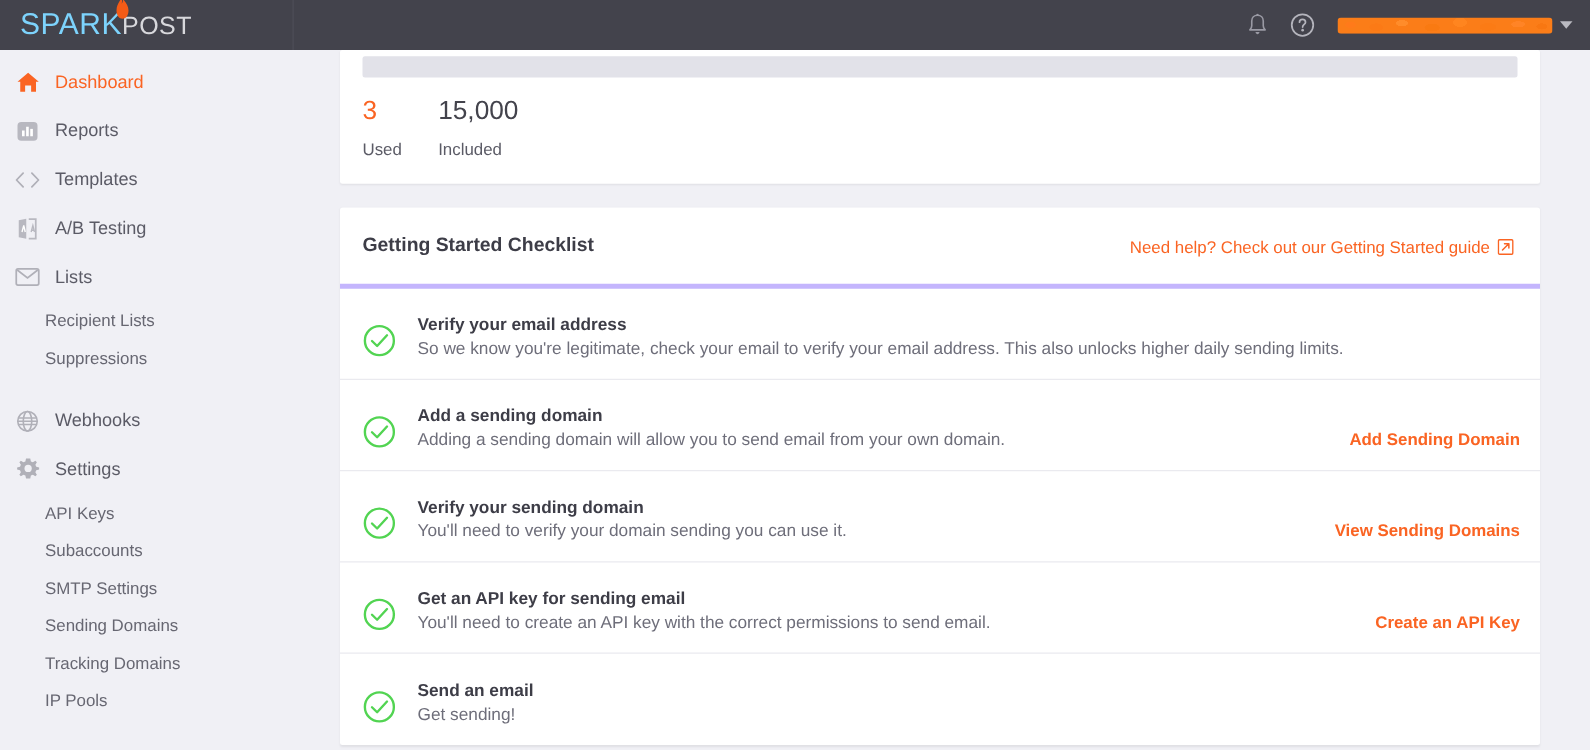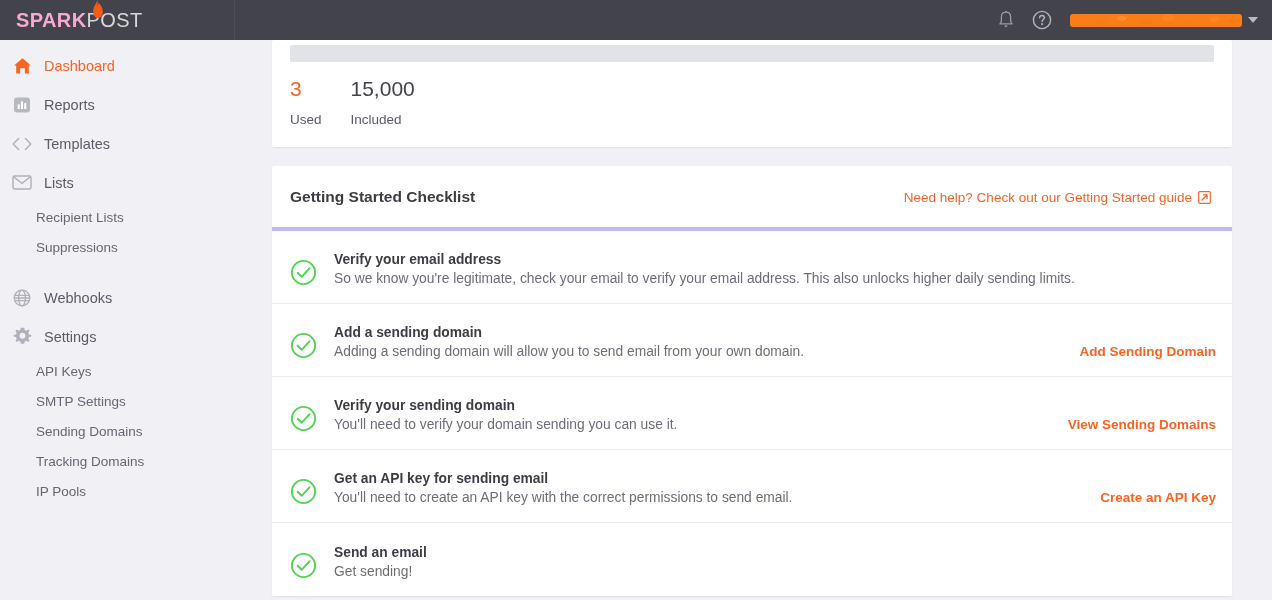--- a/index.html
+++ b/index.html
@@ -14,21 +14,21 @@
   
   .topbar {
     position: absolute; top: 0; left: 0; right: 0; height: 40px;
     background: #43434c; display: flex; align-items: center;
   }
   .logo-zone {
     width: 235px; height: 40px; display: flex; align-items: center;
     padding-left: 16px; border-right: 1px solid #4e4e57;
   }
   .logo { display: flex; align-items: baseline; position: relative; }
-  .logo-spark { color: #f9a8d4; font-weight: bold; font-size: 20px; letter-spacing: .4px; }
+  .logo-spark { color: #7dd3fc; font-weight: normal; font-size: 24px; letter-spacing: .4px; }
   .logo-post  { color: #d8d8dc; font-weight: 300; font-size: 20px; letter-spacing: .4px; }
   .flame {
     position: absolute; left: 76px; top: -9px; width: 12px; height: 20px;
   }
   .topbar-right {
     margin-left: auto; display: flex; align-items: center; gap: 18px;
     padding-right: 14px; height: 40px;
   }
   .icon-btn { display: flex; align-items: center; justify-content: center; cursor: pointer; }
   .user-menu { display: flex; align-items: center; gap: 6px; cursor: pointer; }
@@ -203,20 +203,31 @@
 
       <div class="nav-item">
         <span class="nav-ico">
           <svg width="22" height="14" viewBox="0 0 22 14">
             <path d="M7.5 1.5 L2.2 7 L7.5 12.5 M14.5 1.5 L19.8 7 L14.5 12.5" fill="none" stroke="#b0b0b8" stroke-width="1.4" stroke-linecap="round" stroke-linejoin="round"></path>
           </svg>
         </span>
         <span class="nav-label">Templates</span>
       </div>
 
+      <div class="nav-item">
+        <span class="nav-ico">
+          <svg width="18" height="18" viewBox="0 0 18 18">
+            <path d="M2 2.2 L8 1 L8 17 L2 15.8 Z" fill="#b8b8c0"></path>
+            <path d="M10 1.2 L15.6 1.2 L15.6 16.8 L10 16.8" fill="none" stroke="#b8b8c0" stroke-width="1.4"></path>
+            <path d="M11.9 11.6 L13.3 6.4 L14.6 11.6 M12.2 10.2 L14.3 10.2" stroke="#b8b8c0" stroke-width="1.1" fill="none"></path>
+            <path d="M4.6 11.6 L6 6.4 L7.2 11.6" stroke="#ffffff" stroke-width="1.1" fill="none"></path>
+          </svg>
+        </span>
+        <span class="nav-label">A/B Testing</span>
+      </div>
 
       <div class="nav-item">
         <span class="nav-ico">
           <svg width="20" height="15" viewBox="0 0 20 15">
             <rect x="1" y="1" width="18" height="13" rx="1.4" fill="none" stroke="#b0b0b8" stroke-width="1.4"></rect>
             <path d="M1.8 2 L10 8.4 L18.2 2" fill="none" stroke="#b0b0b8" stroke-width="1.4"></path>
           </svg>
         </span>
         <span class="nav-label">Lists</span>
         <span class="chevron">
@@ -254,20 +265,23 @@
         </span>
         <span class="nav-label">Settings</span>
         <span class="chevron">
           <svg width="14" height="9" viewBox="0 0 14 9">
             <path d="M1 7.2 L7 1.6 L13 7.2" fill="none" stroke="#b0b0b8" stroke-width="1.4" stroke-linecap="round"></path>
           </svg>
         </span>
       </div>
       <div class="sub-item">
         <span class="sub-label">API Keys</span>
+      </div>
+      <div class="sub-item">
+        <span class="sub-label">Subaccounts</span>
       </div>
       <div class="sub-item">
         <span class="sub-label">SMTP Settings</span>
       </div>
       <div class="sub-item">
         <span class="sub-label">Sending Domains</span>
       </div>
       <div class="sub-item">
         <span class="sub-label">Tracking Domains</span>
       </div>

